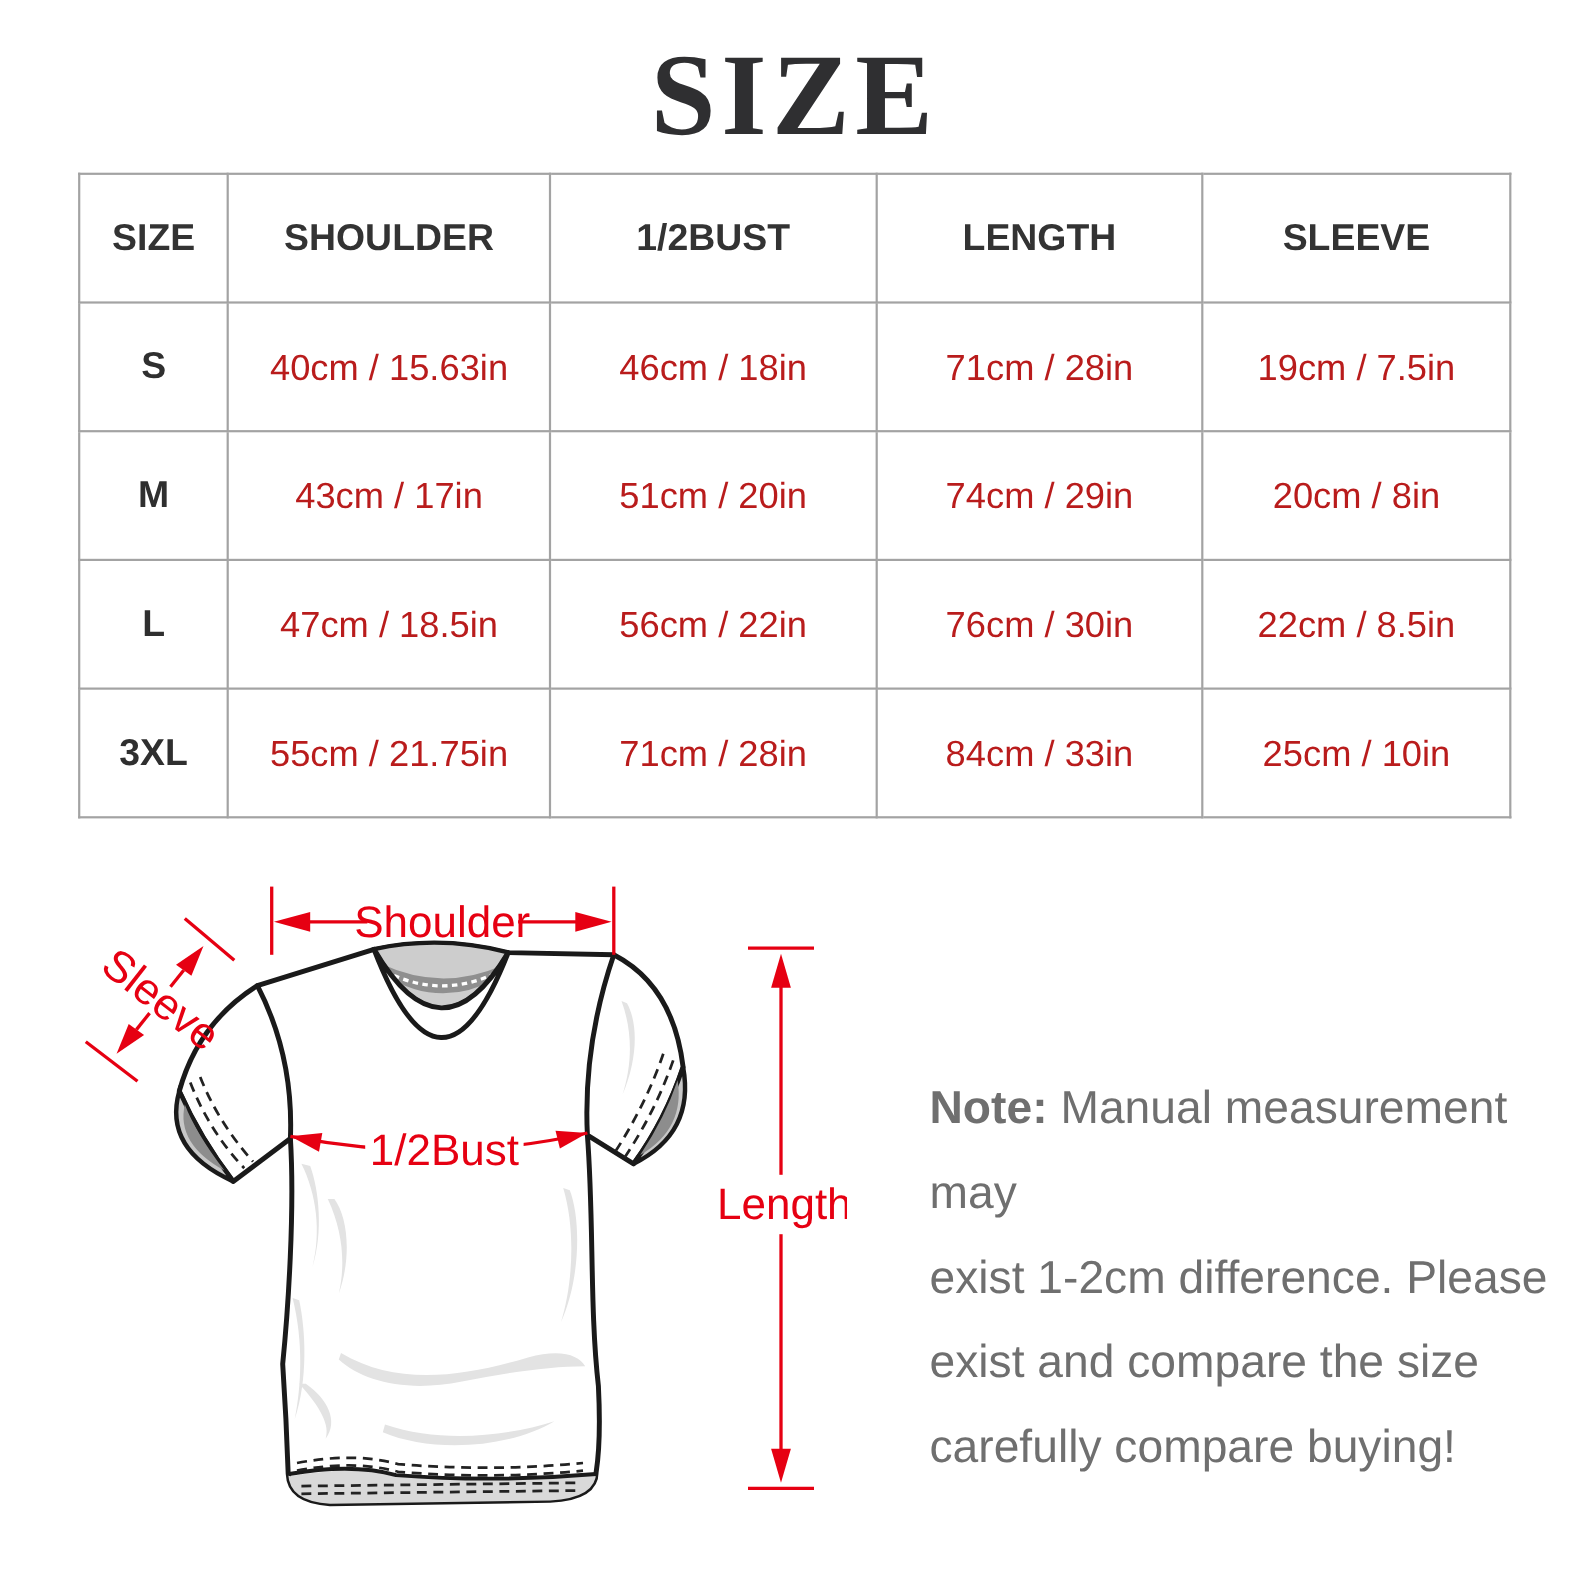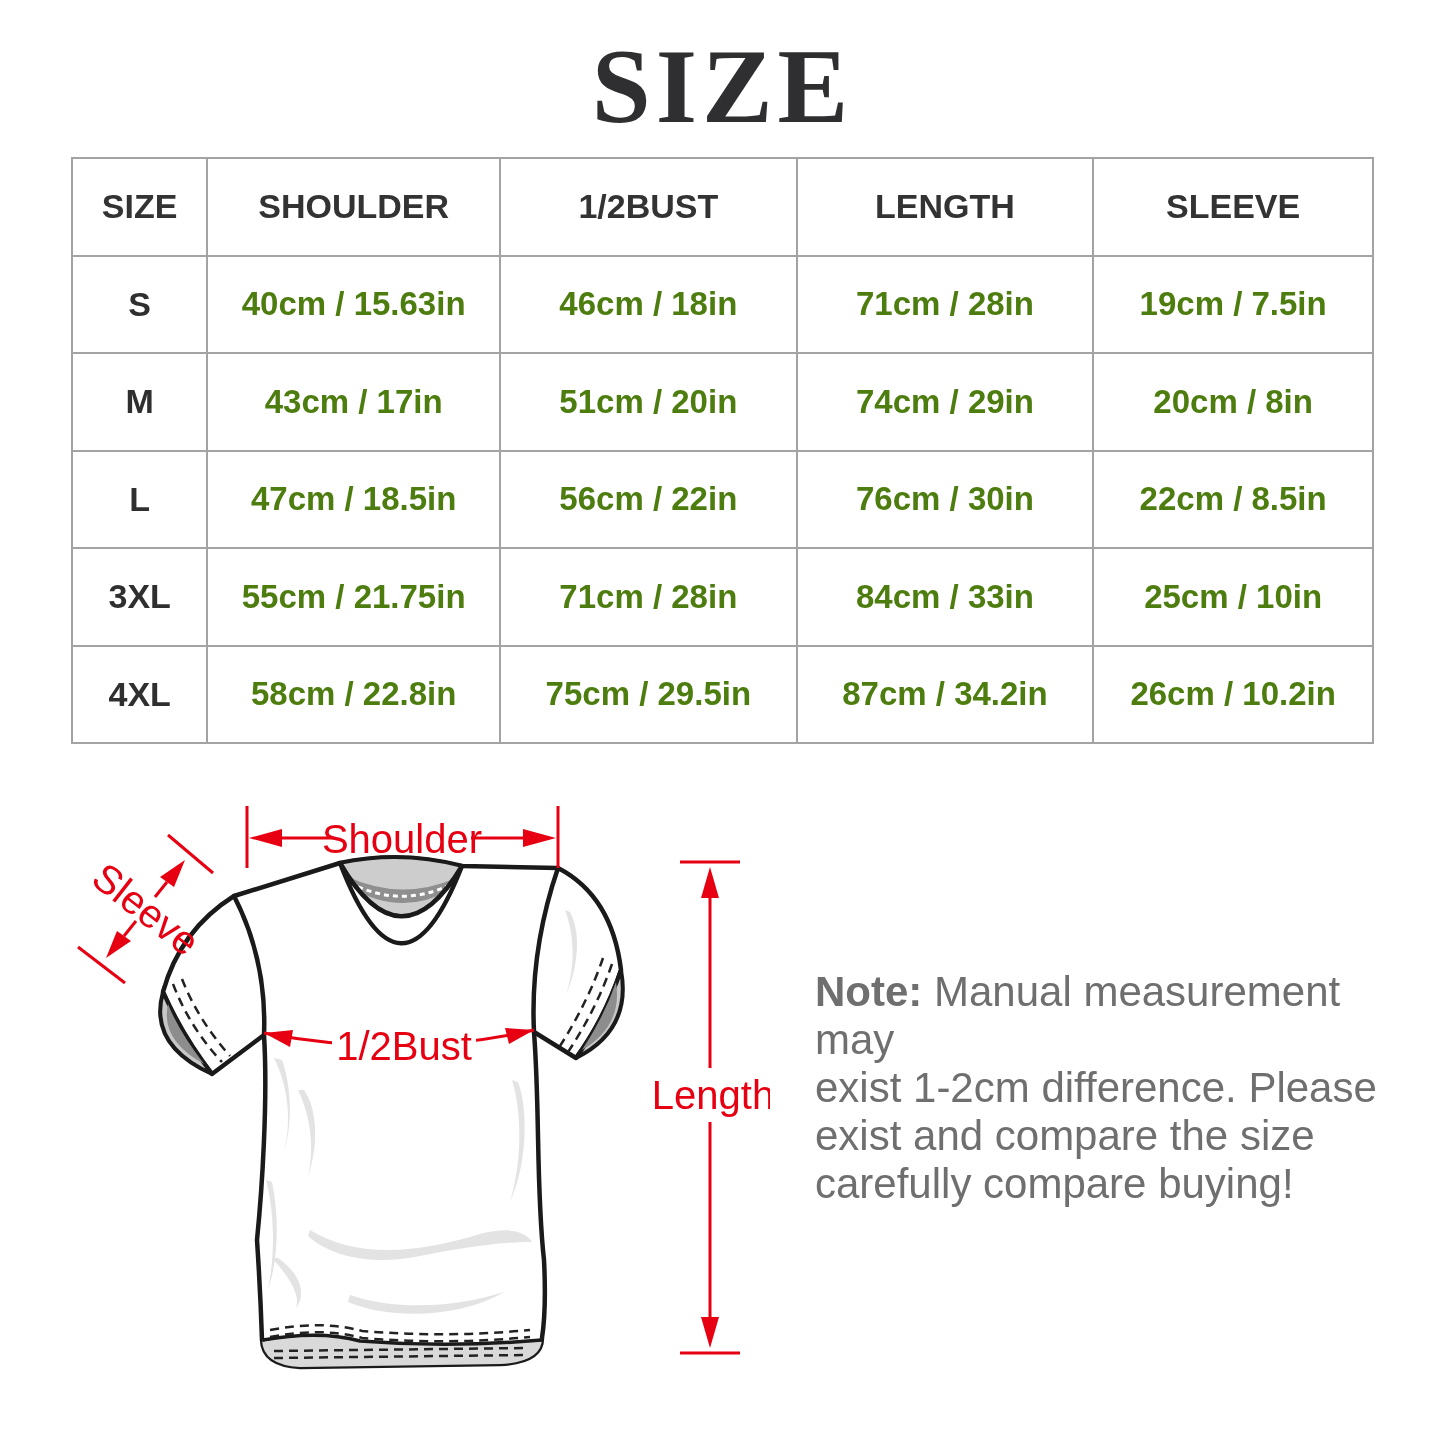--- a/index.html
+++ b/index.html
@@ -20,39 +20,39 @@
     width:1303px; height:587px;
     border-collapse:collapse; table-layout:fixed;
     background:#ffffff;
   }
   .size-table th, .size-table td {
     border:2px solid #a3a3a3;
     text-align:center; vertical-align:middle; padding:0;
     white-space:nowrap; overflow:hidden;
   }
   .size-table th { font-size:34px; font-weight:bold; color:#333333; }
-  .size-table td { font-size:33px; font-weight:bold; color:#4d7c0f; }
+  .size-table td { font-size:33px; font-weight:normal; color:#b91c1c; }
   .size-table td.size-col { font-size:34px; font-weight:bold; color:#2f2f2f; }
 
   .diagram { position:absolute; left:60px; top:790px; width:710px; height:650px; }
   .diagram svg { display:block; }
   .diagram text {
     font-family:"Liberation Sans", sans-serif;
     font-size:40px; fill:#e60012;
   }
   .shirt-line { fill:#ffffff; stroke:#1a1a1a; stroke-width:4.5; stroke-linejoin:round; stroke-linecap:round; }
   .shirt-thin { fill:none; stroke:#1a1a1a; stroke-width:3.5; stroke-linecap:round; }
   .stitch { fill:none; stroke:#222222; stroke-width:2.5; stroke-dasharray:9 6; stroke-linecap:butt; }
   .red-line { fill:none; stroke:#e60012; stroke-width:3; stroke-linecap:butt; }
   .red-fill { fill:#e60012; stroke:none; }
   .wrinkle { fill:#e3e3e3; stroke:none; }
 
   .note {
-    position:absolute; left:815px; top:968px; width:600px;
-    font-size:42px; line-height:48px; color:#6f6f6f;
+    position:absolute; left:845px; top:968px; width:600px;
+    font-size:42px; line-height:77px; color:#6f6f6f;
   }
   .note b { font-weight:bold; color:#6f6f6f; }
   .note-line { display:block; }
   .note-line.first { display:block; }
 </style>
 </head>
 <body>
 
 <div class="page-title">SIZE</div>
 
@@ -92,27 +92,20 @@
     <td>56cm / 22in</td>
     <td>76cm / 30in</td>
     <td>22cm / 8.5in</td>
   </tr>
   <tr>
     <td class="size-col">3XL</td>
     <td>55cm / 21.75in</td>
     <td>71cm / 28in</td>
     <td>84cm / 33in</td>
     <td>25cm / 10in</td>
-  </tr>
-  <tr>
-    <td class="size-col">4XL</td>
-    <td>58cm / 22.8in</td>
-    <td>75cm / 29.5in</td>
-    <td>87cm / 34.2in</td>
-    <td>26cm / 10.2in</td>
   </tr>
 </tbody>
   </table>
 
 <div class="diagram">
   <svg width="710" height="650" viewBox="0 0 710 650" xmlns="http://www.w3.org/2000/svg">
 
     <g>
 
       <path class="shirt-line" d="M280,73 Q341,60 402,76 L498,78 L474,242

